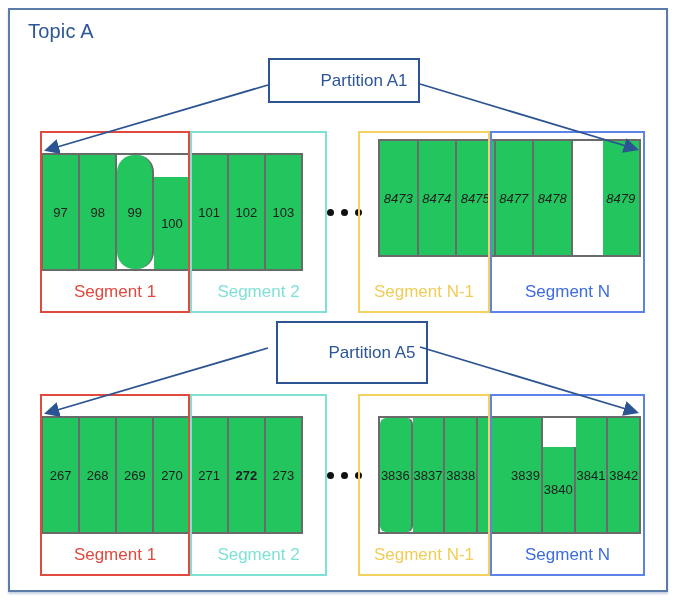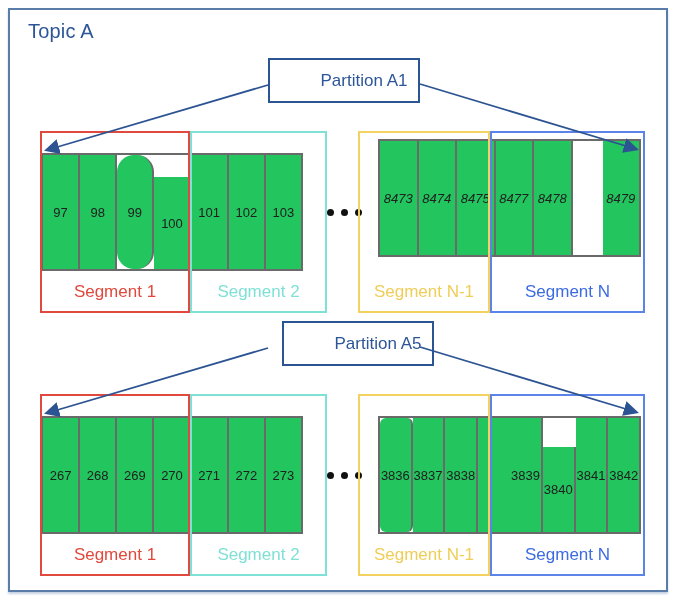--- a/index.html
+++ b/index.html
@@ -74,36 +74,36 @@
         <div class="cell" style="border-color: rgb(106, 106, 106); color: rgb(32, 32, 32);">8473</div>
         <div class="cell" style="border-color: rgb(106, 106, 106); color: rgb(32, 32, 32);">8474</div>
         <div class="cell" style="border-color: rgb(106, 106, 106); color: rgb(32, 32, 32);">8475</div>
         <div class="cell" style="border-color: rgb(106, 106, 106); color: rgb(32, 32, 32);">8477</div>
         <div class="cell" style="border-color: rgb(106, 106, 106); color: rgb(32, 32, 32);">8478</div>
         <div class="cell" style="border-color: rgb(106, 106, 106); color: rgb(32, 32, 32); margin-left: 30px;">8479</div>
       </div>
       <div class="dot" style="left: 327px; top: 209px; background: rgb(17, 17, 17);"></div>
       <div class="dot" style="left: 341px; top: 209px; background: rgb(17, 17, 17);"></div>
       <div class="dot" style="left: 355px; top: 209px; background: rgb(17, 17, 17);"></div>
-      <div class="pbox" style="left: 282px; top: 321px; width: 152px; height: 45px; border-color: rgb(45, 84, 146); color: rgb(45, 86, 152);">Partition A5</div>
+      <div class="pbox" style="left: 276px; top: 321px; width: 152px; height: 63px; border-color: rgb(45, 84, 146); color: rgb(45, 86, 152);">Partition A5</div>
       <div class="segbox" style="left: 40px; top: 394px; width: 150px; height: 182px; border-color: rgb(224, 73, 61);"></div>
       <div class="seglabel" style="left: 40px; top: 534px; width: 150px; height: 42px; color: rgb(224, 73, 61);">Segment 1</div>
       <div class="segbox" style="left: 190px; top: 394px; width: 137px; height: 182px; border-color: rgb(127, 224, 214);"></div>
       <div class="seglabel" style="left: 190px; top: 534px; width: 137px; height: 42px; color: rgb(127, 224, 214);">Segment 2</div>
       <div class="segbox" style="left: 358px; top: 394px; width: 132px; height: 182px; border-color: rgb(244, 210, 98);"></div>
       <div class="seglabel" style="left: 358px; top: 534px; width: 132px; height: 42px; color: rgb(240, 205, 88);">Segment N-1</div>
       <div class="segbox" style="left: 490px; top: 394px; width: 155px; height: 182px; border-color: rgb(91, 131, 232);"></div>
       <div class="seglabel" style="left: 490px; top: 534px; width: 155px; height: 42px; color: rgb(61, 107, 224);">Segment N</div>
       <div class="strip" style="left: 41px; top: 416px; width: 262px; height: 118px; border-color: rgb(106, 106, 106);">
         <div class="cell" style="border-color: rgb(106, 106, 106); color: rgb(32, 32, 32);">267</div>
         <div class="cell" style="border-color: rgb(106, 106, 106); color: rgb(32, 32, 32);">268</div>
         <div class="cell" style="border-color: rgb(106, 106, 106); color: rgb(32, 32, 32);">269</div>
         <div class="cell" style="border-color: rgb(106, 106, 106); color: rgb(32, 32, 32);">270</div>
         <div class="cell" style="border-color: rgb(106, 106, 106); color: rgb(32, 32, 32);">271</div>
-        <div class="cell" style="border-color: rgb(106, 106, 106); color: rgb(32, 32, 32);">272</div>
+        <div class="cell" style="border-color: rgb(106, 106, 106); color: rgb(32, 32, 32); font-weight: bold;">272</div>
         <div class="cell" style="border-color: rgb(106, 106, 106); color: rgb(32, 32, 32);">273</div>
       </div>
       <div class="strip" style="left: 378px; top: 416px; width: 263px; height: 118px; border-color: rgb(106, 106, 106);">
         <div class="cell" style="border-color: rgb(106, 106, 106); color: rgb(32, 32, 32); border-radius: 6px;">3836</div>
         <div class="cell" style="border-color: rgb(106, 106, 106); color: rgb(32, 32, 32);">3837</div>
         <div class="cell" style="border-color: rgb(106, 106, 106); color: rgb(32, 32, 32);">3838</div>
         <div class="cell" style="border-color: rgb(106, 106, 106); color: rgb(32, 32, 32); padding-left: 32px;">3839</div>
         <div class="cell" style="border-color: rgb(106, 106, 106); color: rgb(32, 32, 32); margin-top: 29px;">3840</div>
         <div class="cell" style="border-color: rgb(106, 106, 106); color: rgb(32, 32, 32);">3841</div>
         <div class="cell" style="border-color: rgb(106, 106, 106); color: rgb(32, 32, 32);">3842</div>

